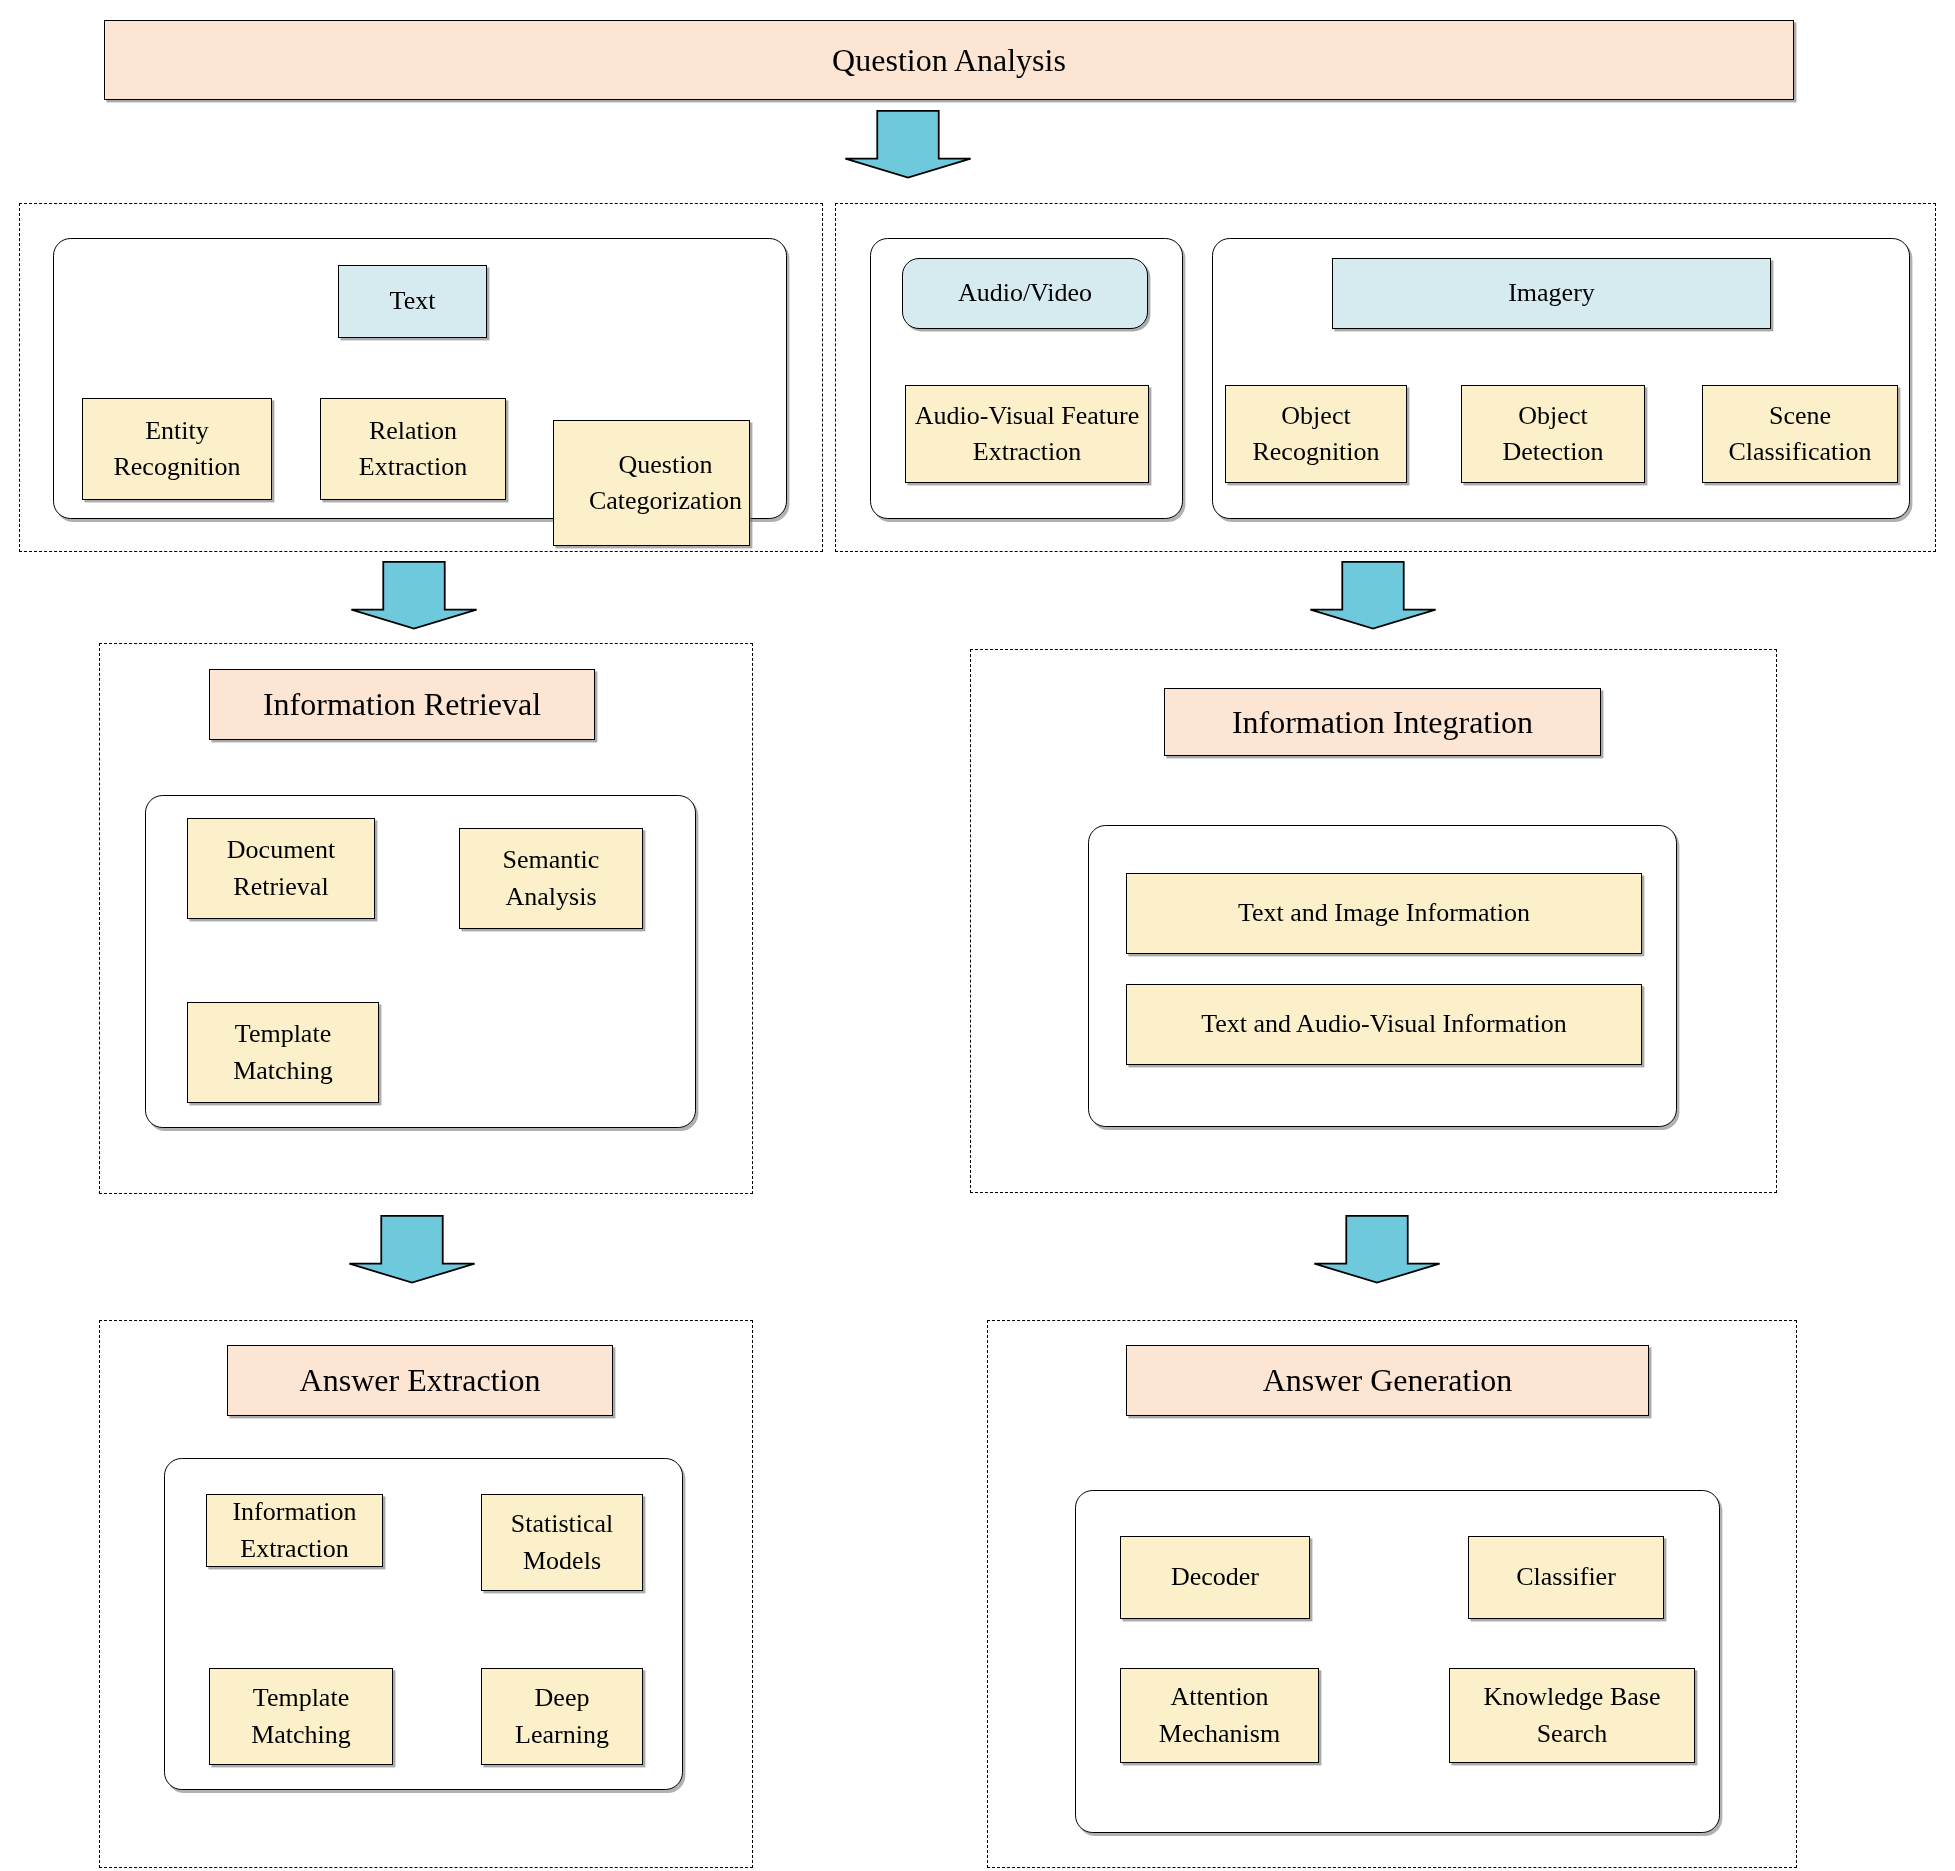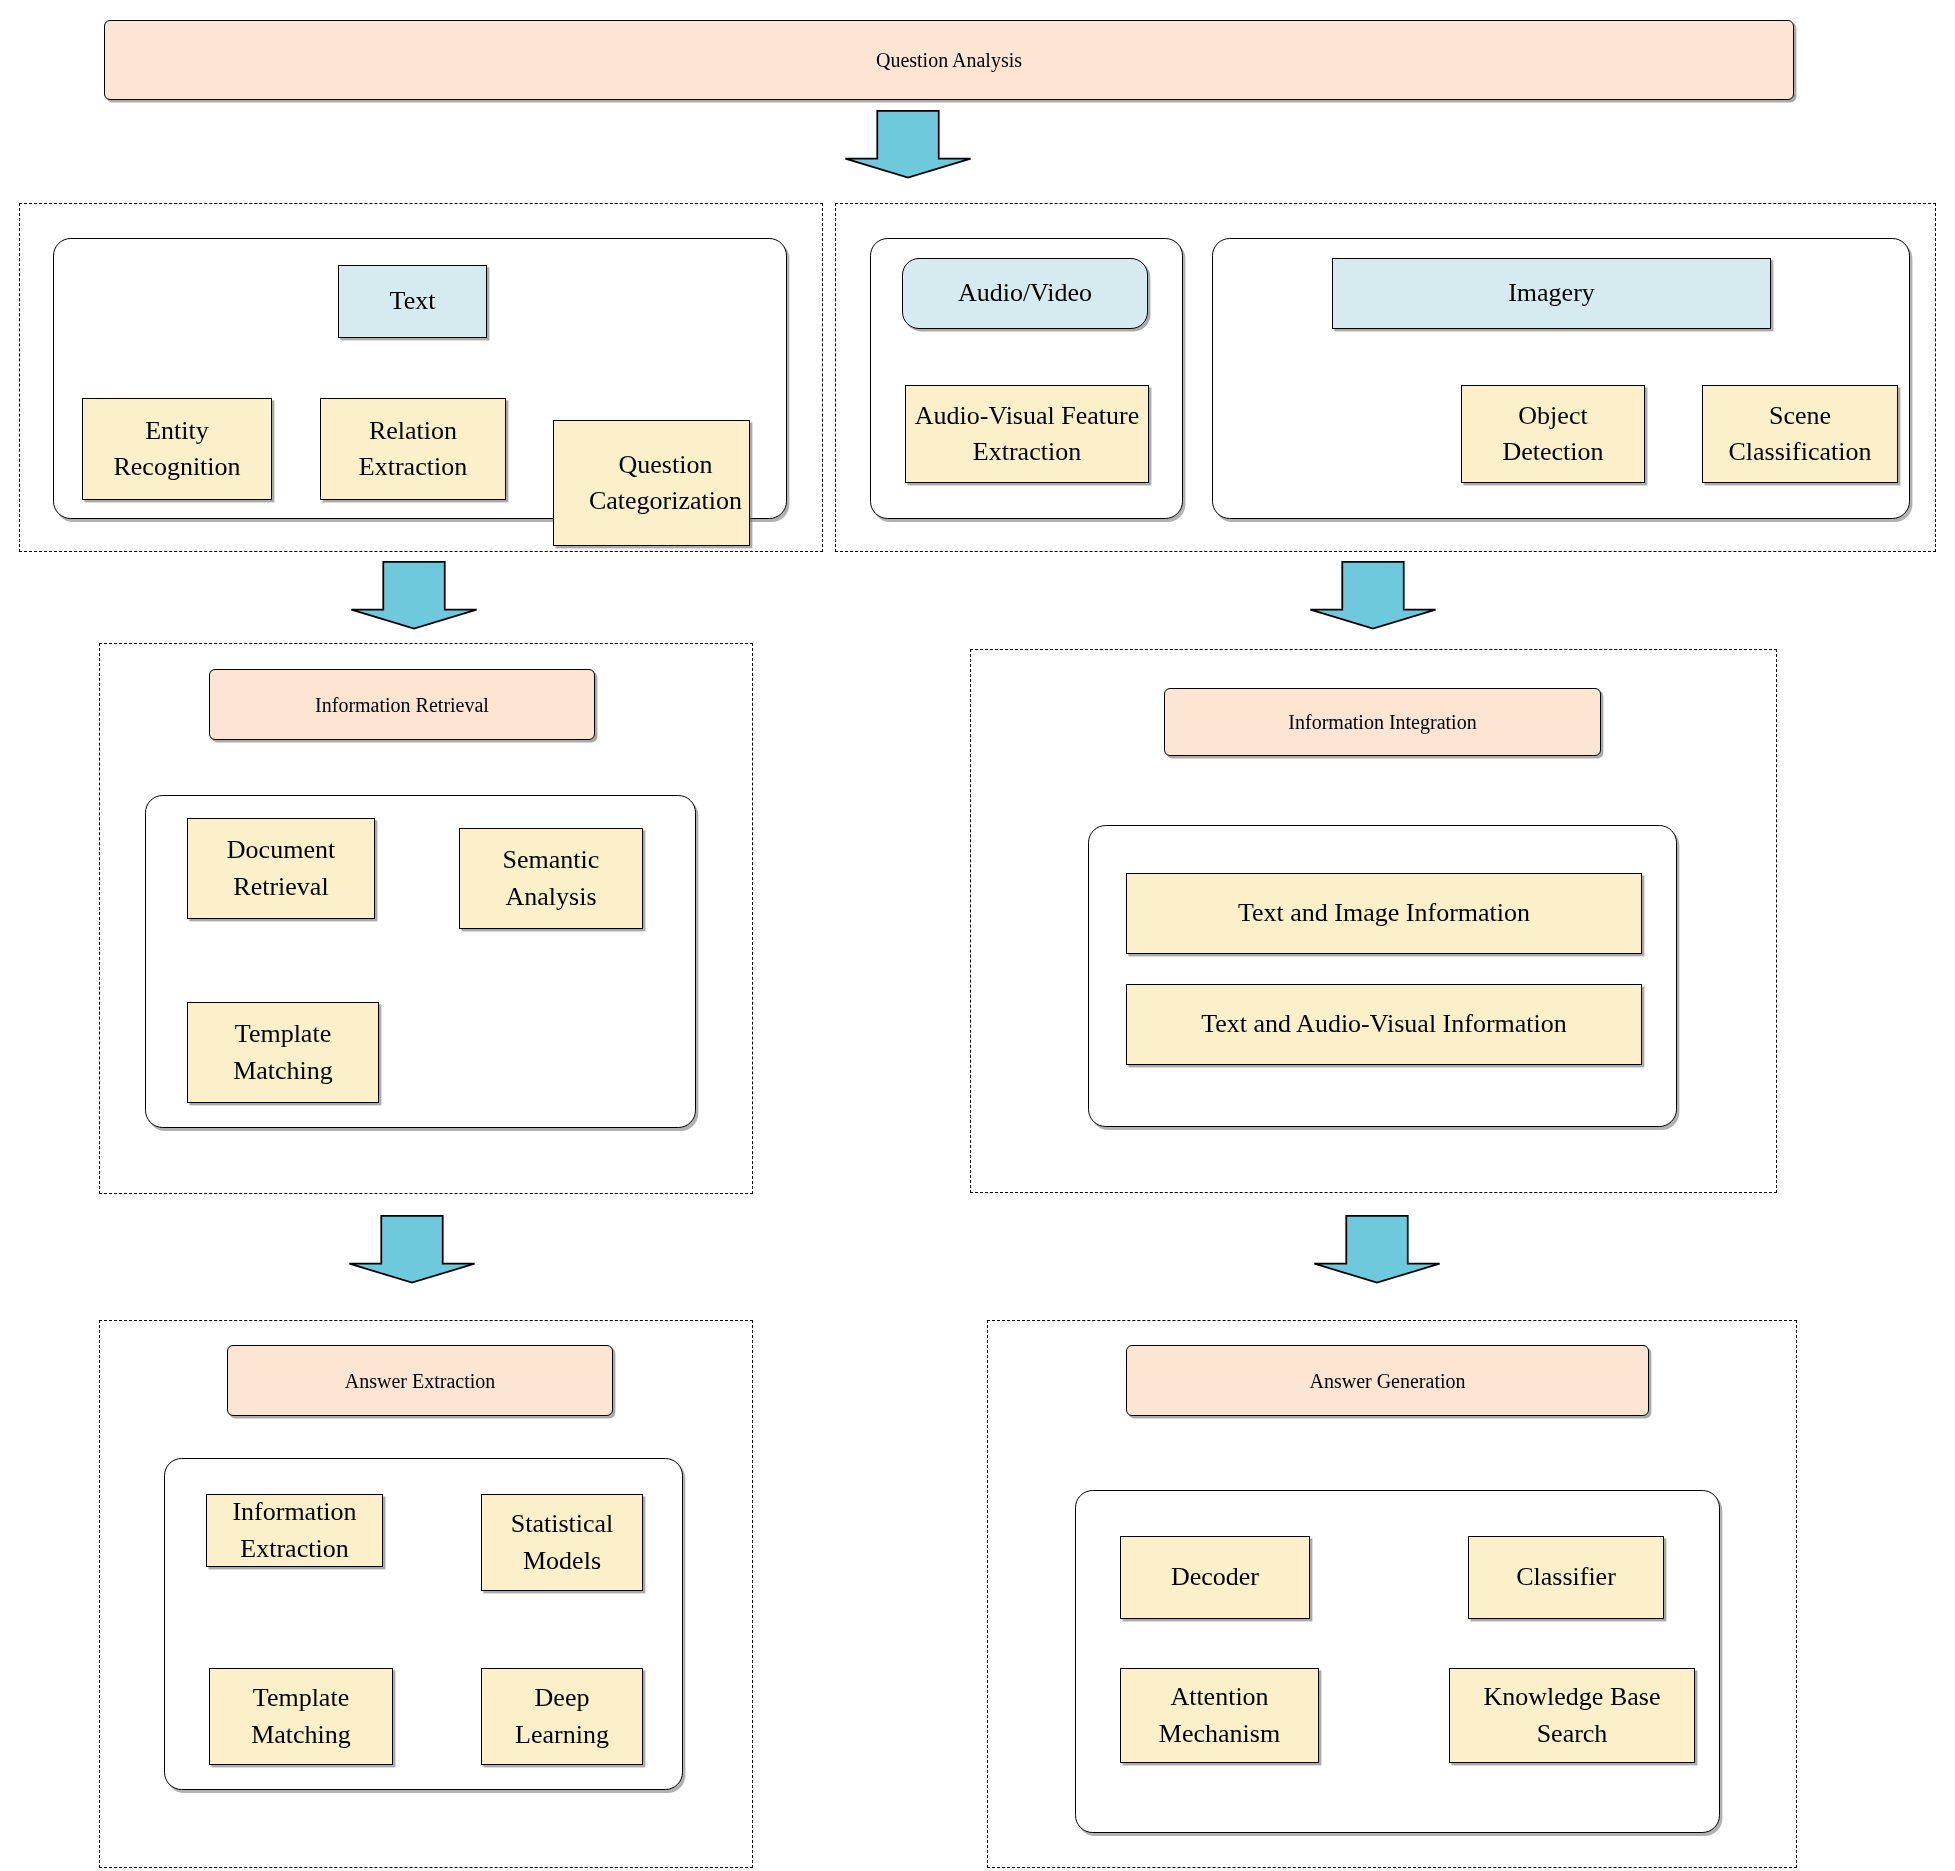--- a/index.html
+++ b/index.html
@@ -19,21 +19,21 @@
   }
   .box{
     position:absolute;
     box-sizing:border-box;
     border:1.8px solid var(--ink);
     display:flex;align-items:center;justify-content:center;
     text-align:center;
     font-size:26px;line-height:1.4;
     box-shadow:2.4px 2.4px 0 rgba(100,100,100,0.55);
   }
-  .peach{background:var(--peach);font-size:20px;border-radius:6px;}
+  .peach{background:var(--peach);font-size:32px;}
   .blue{background:var(--blue);}
   .yellow{background:var(--yellow);}
   .dashed{
     position:absolute;
     box-sizing:border-box;
     border:1.8px dashed var(--ink);
     background:transparent;
   }
   .round{
     position:absolute;
@@ -80,20 +80,23 @@
   <div class="box blue" style="left:902px;top:258px;width:246px;height:71px;border-radius:17px;">
     <span class="lbl">Audio/Video</span>
   </div>
   <div class="box yellow" style="left:905px;top:385px;width:244px;height:98px;">
     <span class="lbl">Audio-Visual Feature Extraction</span>
   </div>
 
   <div class="round" style="left:1212px;top:238px;width:698px;height:281px;"></div>
   <div class="box blue" style="left:1332px;top:258px;width:439px;height:71px;">
     <span class="lbl">Imagery</span>
+  </div>
+  <div class="box yellow" style="left:1225px;top:385px;width:182px;height:98px;">
+    <span class="lbl">Object Recognition</span>
   </div>
   <div class="box yellow" style="left:1461px;top:385px;width:184px;height:98px;">
     <span class="lbl">Object Detection</span>
   </div>
   <div class="box yellow" style="left:1702px;top:385px;width:196px;height:98px;">
     <span class="lbl">Scene Classification</span>
   </div>
 
   <svg class="arrow" style="left:349px;top:560px;" viewBox="0 0 220 120">
     <polygon points="58,3 162,3 162,84 216,84 110,116 4,84 58,84"></polygon>

